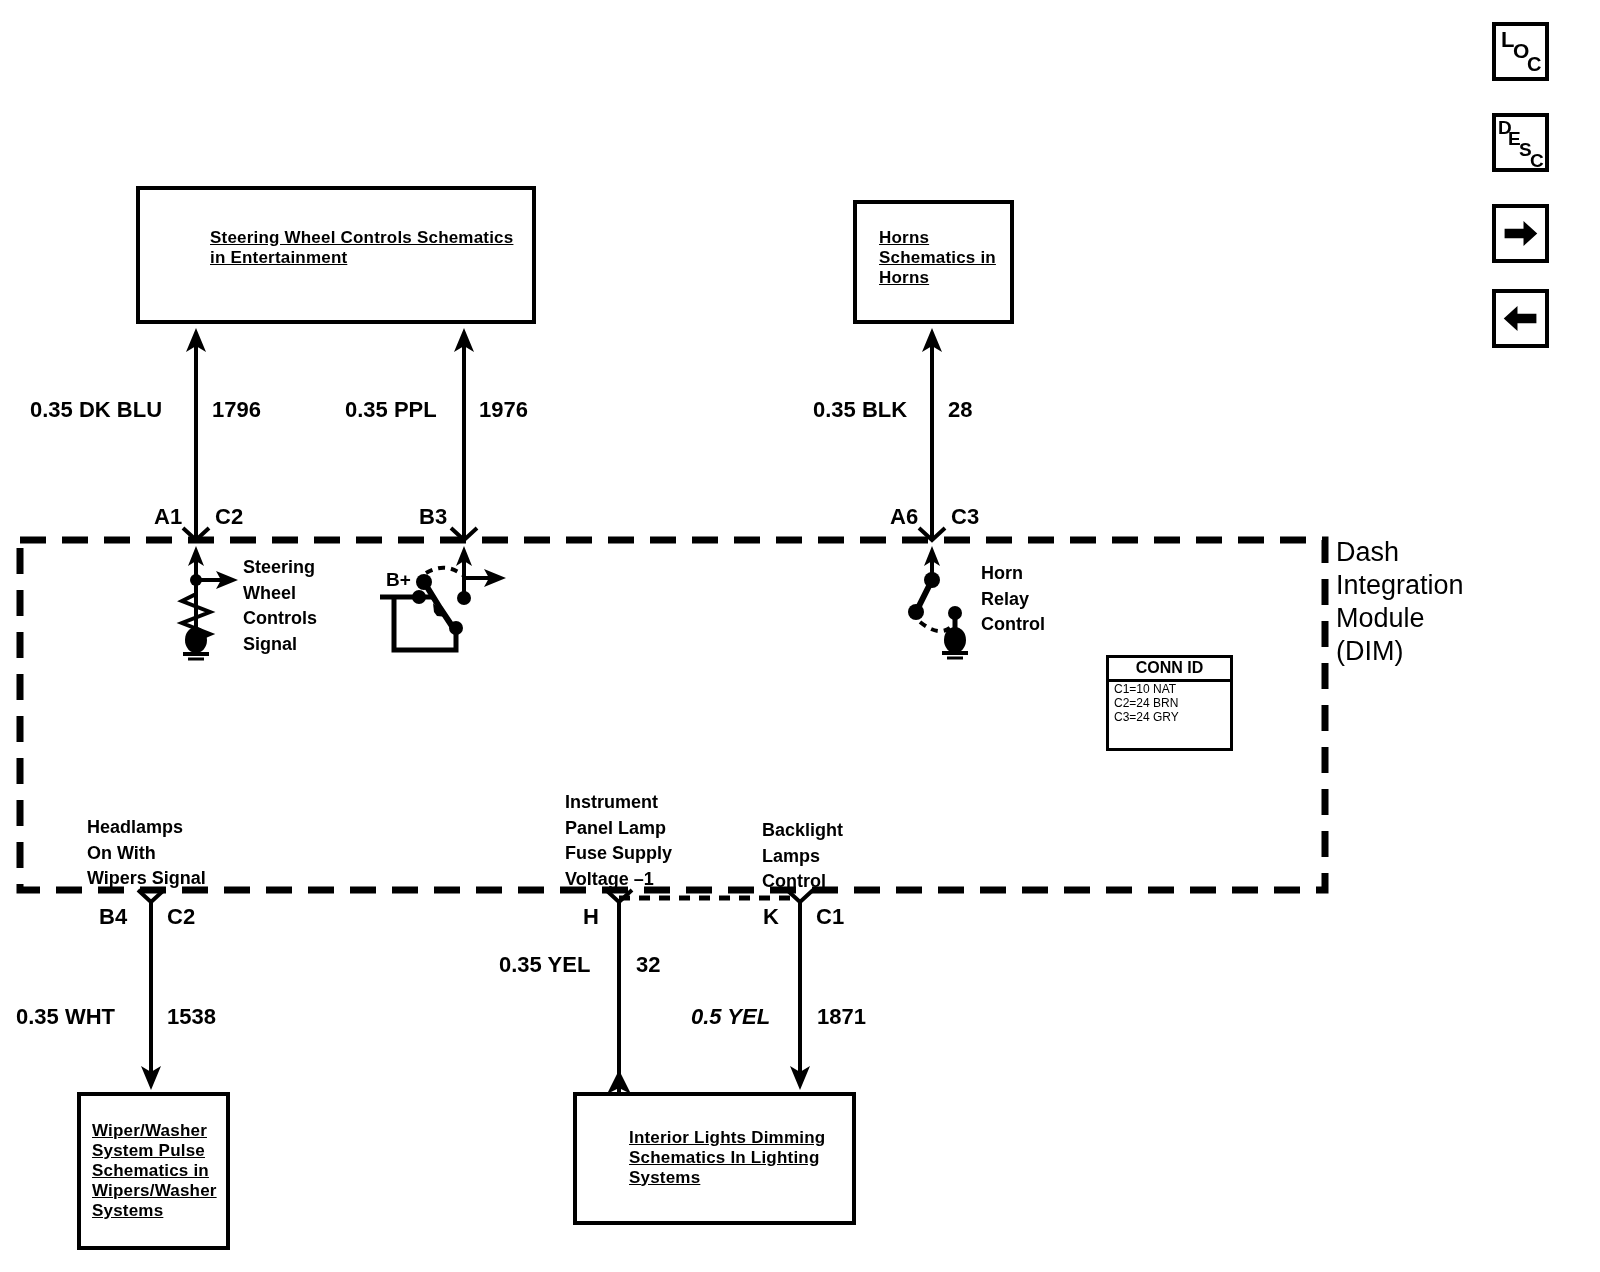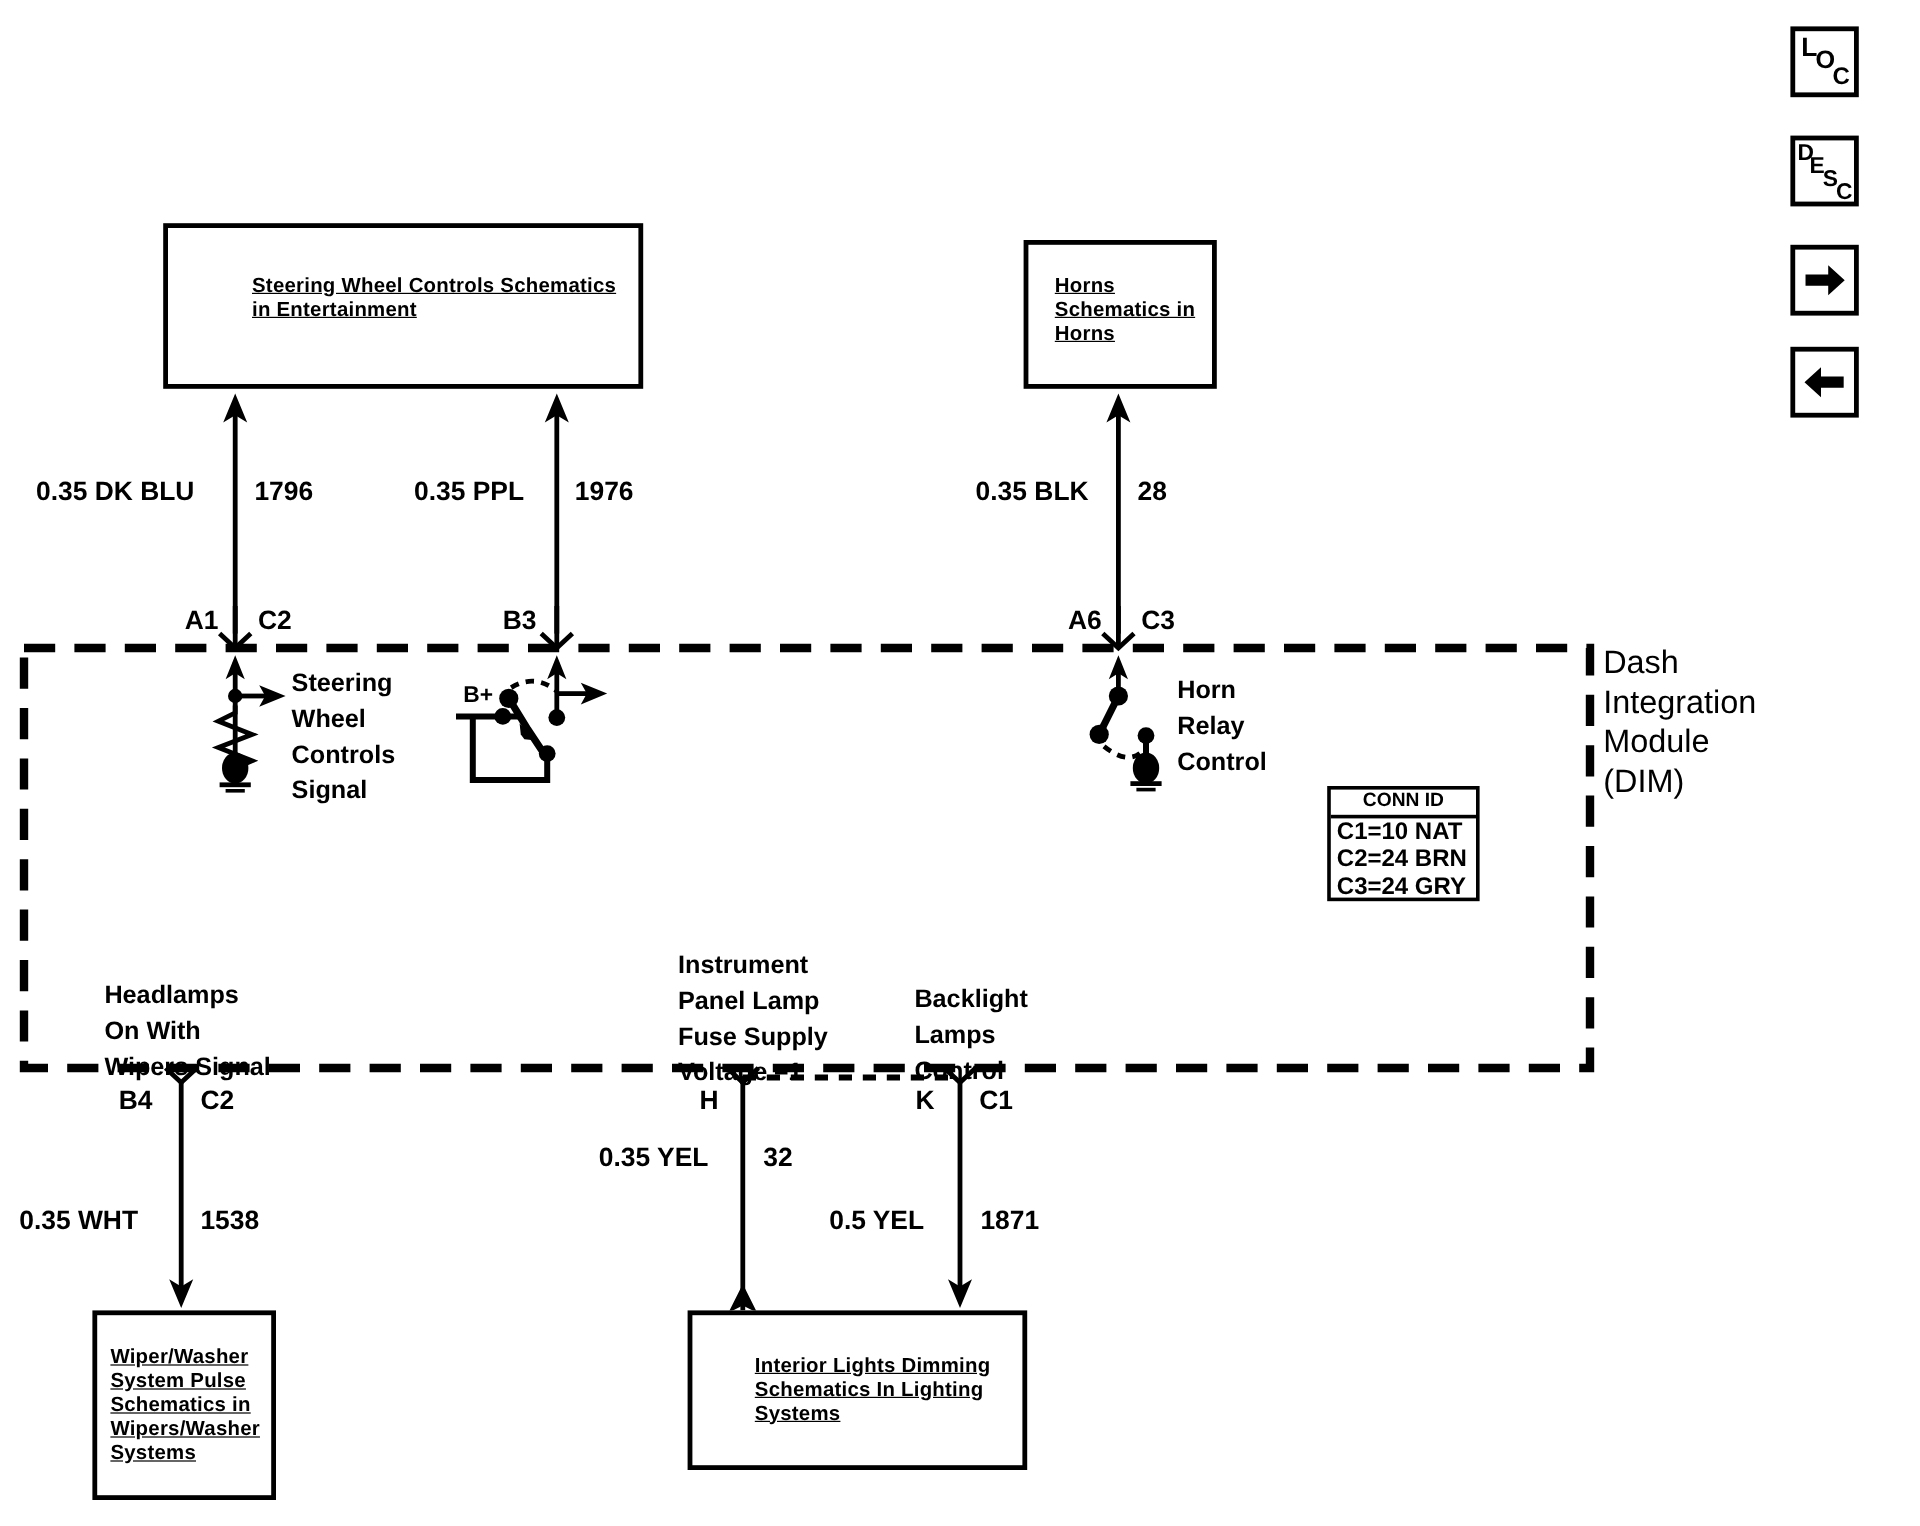--- a/index.html
+++ b/index.html
@@ -9,21 +9,21 @@
   }
   .stage{position:absolute;left:0;top:0;width:1600px;height:1272px;}
   svg.layer{position:absolute;left:0;top:0;width:1600px;height:1272px;pointer-events:none;}
 
   
   .txt{position:absolute;font-weight:bold;color:#000;white-space:pre;line-height:1.28;}
 
   .boxlabel{font-size:17px;font-weight:bold;letter-spacing:.2px;text-decoration:underline;}
   .wirelabel{font-size:22px;font-weight:bold;}
   .pinlabel{font-size:22px;font-weight:bold;}
-  .siglabel{font-size:21px;font-weight:bold;line-height:1.42;}
+  .siglabel{font-size:18px;font-weight:bold;line-height:1.42;}
   .modlabel{font-size:27px;font-weight:normal;line-height:1.22;}
 
   
   .navbtn{
     position:absolute;border:4px solid #000;background:#fff;
     box-sizing:border-box;
   }
   .navbtn span.diag{
     position:absolute;font-weight:bold;color:#000;
   }
@@ -38,21 +38,21 @@
   }
   .schembox .inner{padding-left:0;}
 
   .connbox{
     position:absolute;border:3px solid #000;background:#fff;box-sizing:border-box;
   }
   .connhdr{
     text-align:center;font-size:16px;font-weight:bold;border-bottom:3px solid #000;
     padding:1px 4px 2px 4px;
   }
-  .connrow{font-size:20px;font-weight:bold;padding:0 5px;}
+  .connrow{font-size:12px;font-weight:normal;padding:0 5px;}
 </style>
 </head>
 <body>
 
 <div class="stage">
 
   <svg class="layer" viewBox="0 0 1600 1272">
     <defs>
       <marker id="arrUp" markerWidth="16" markerHeight="16" refX="8" refY="2" orient="auto">
         <path d="M8,0 L16,16 L8,11 L0,16 Z" fill="#000"></path>
@@ -193,21 +193,21 @@
 
   <div class="txt wirelabel" style="left:813px;top:396px;">0.35 BLK</div>
   <div class="txt wirelabel" style="left:948px;top:396px;">28</div>
 
   <div class="txt wirelabel" style="left:16px;top:1003px;">0.35 WHT</div>
   <div class="txt wirelabel" style="left:167px;top:1003px;">1538</div>
 
   <div class="txt wirelabel" style="left:499px;top:951px;">0.35 YEL</div>
   <div class="txt wirelabel" style="left:636px;top:951px;">32</div>
 
-  <div class="txt wirelabel" style="left:691px;top:1003px;">0.5 YEL</div>
+  <div class="txt wirelabel" style="left:691px;top:1003px;font-style:italic;">0.5 YEL</div>
   <div class="txt wirelabel" style="left:817px;top:1003px;">1871</div>
 
   <div class="txt pinlabel" style="left:154px;top:503px;">A1</div>
   <div class="txt pinlabel" style="left:215px;top:503px;">C2</div>
 
   <div class="txt pinlabel" style="left:419px;top:503px;">B3</div>
 
   <div class="txt pinlabel" style="left:890px;top:503px;">A6</div>
   <div class="txt pinlabel" style="left:951px;top:503px;">C3</div>
 

